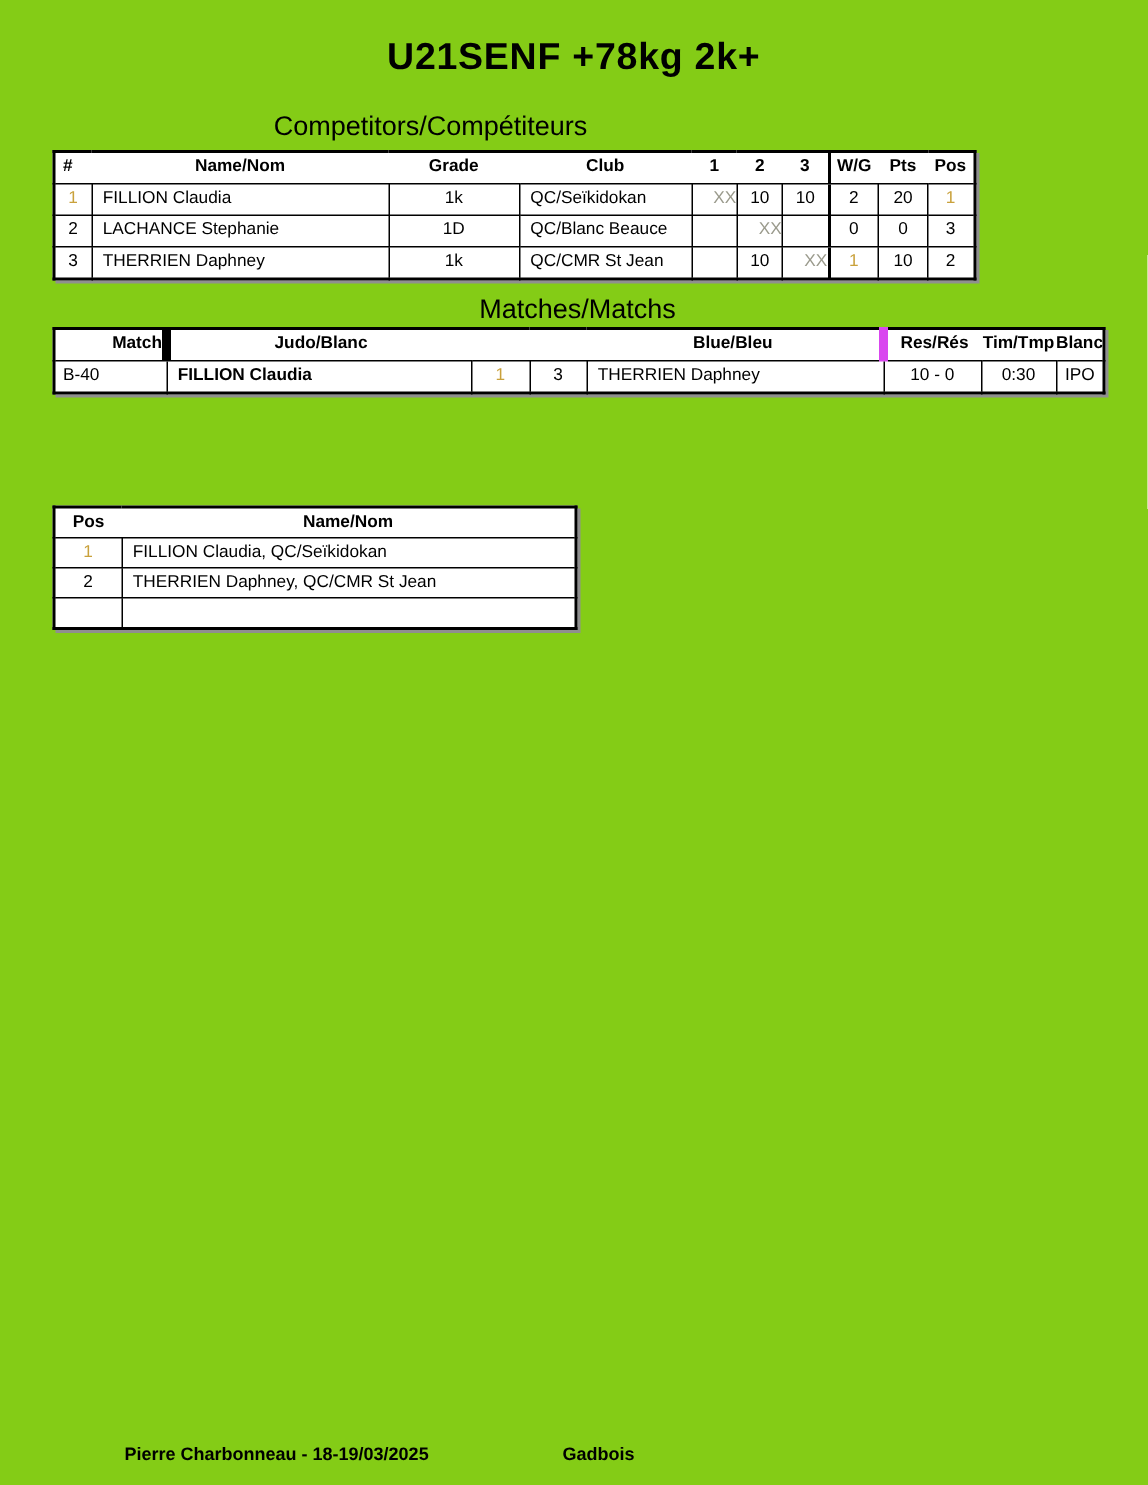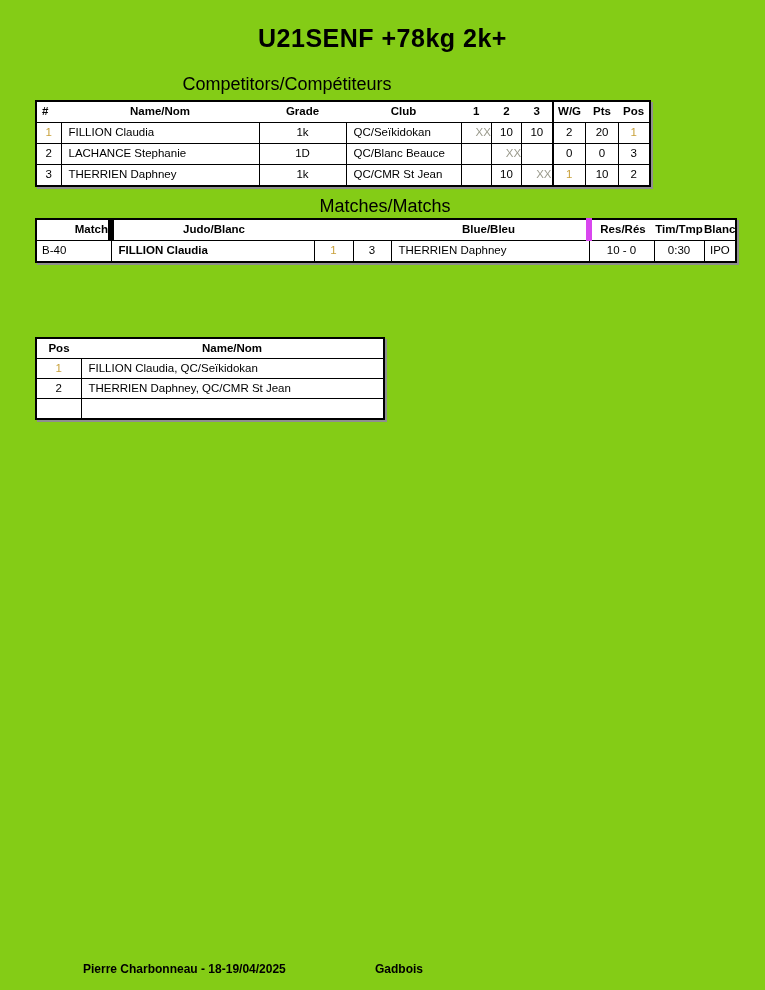--- a/index.html
+++ b/index.html
@@ -179,17 +179,17 @@
       <td>2</td>
       <td class="al">THERRIEN Daphney, QC/CMR St Jean</td>
     </tr>
     <tr>
       <td></td>
       <td class="al"></td>
     </tr>
   </tbody>
     </table>
 
-  <div class="footer-item" id="footer-left">Pierre Charbonneau - 18-19/04/2025</div>
+  <div class="footer-item" id="footer-left">Pierre Charbonneau - 18-19/03/2025</div>
   <div class="footer-item" id="footer-venue">Gadbois</div>
   <div class="footer-item" id="footer-timestamp">2025-04-04 16:29:33</div>
 
 </div>
 
 </body></html>

